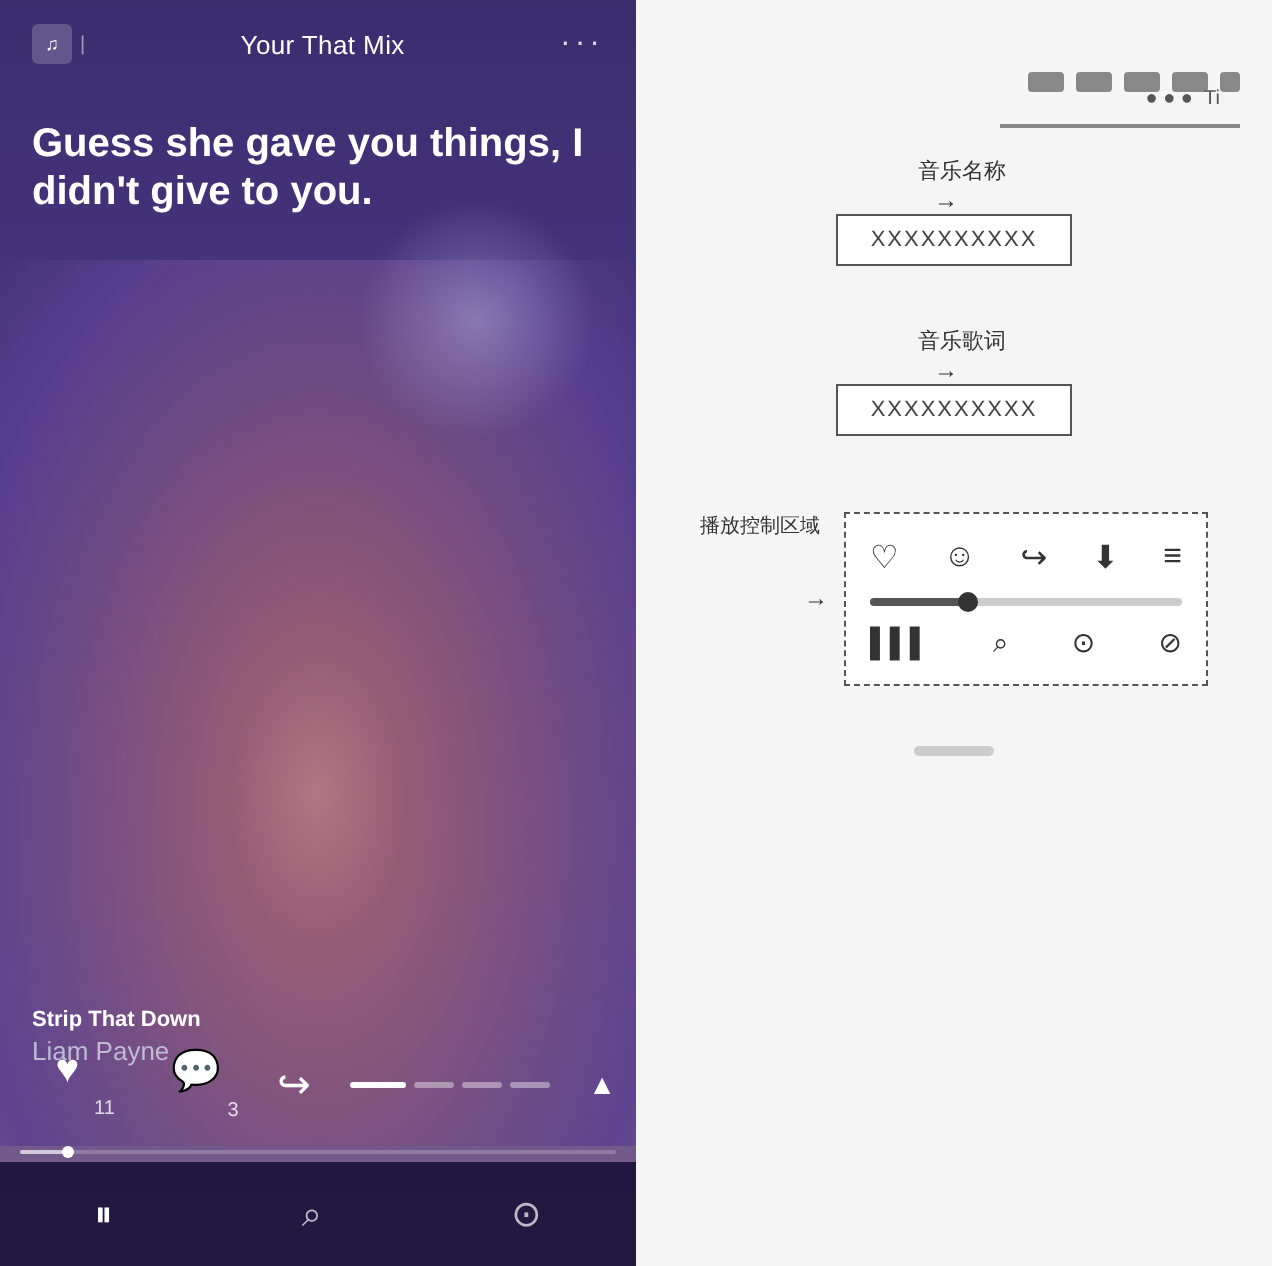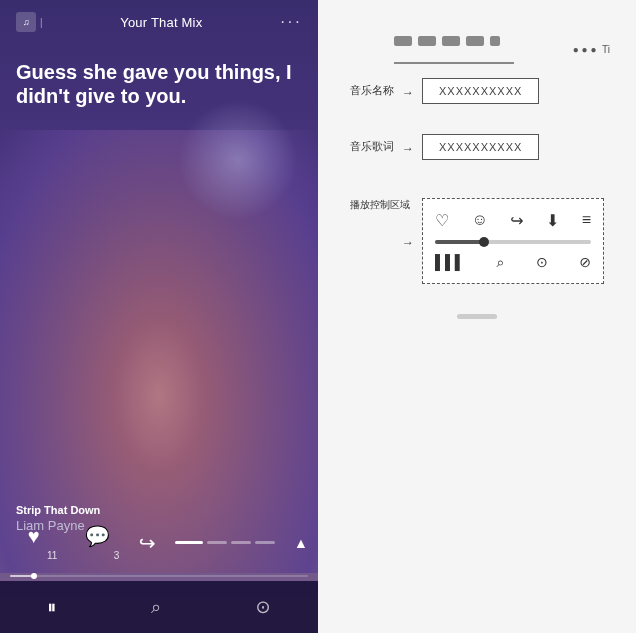--- a/index.html
+++ b/index.html
@@ -254,21 +254,21 @@
       align-items: center;
       padding: 16px;
     }
 
     .diagram-container {
       width: 100%;
       height: 100%;
       position: relative;
       display: flex;
       flex-direction: column;
-      align-items: flex-start;
+      align-items: flex-end;
       padding-top: 20px;
     }
 
     .top-dots-row {
       display: flex;
       gap: 6px;
       align-items: center;
       margin-left: 60px;
       margin-bottom: 16px;
     }
@@ -283,20 +283,21 @@
     .top-dot.small {
       width: 10px;
     }
 
     .diagram-row {
       display: flex;
       align-items: center;
       width: 100%;
       margin-bottom: 20px;
       position: relative;
+      flex-direction: column;
     }
 
     .diagram-label {
       font-size: 11px;
       color: #333;
       width: 60px;
       text-align: right;
       margin-right: 8px;
       flex-shrink: 0;
     }

